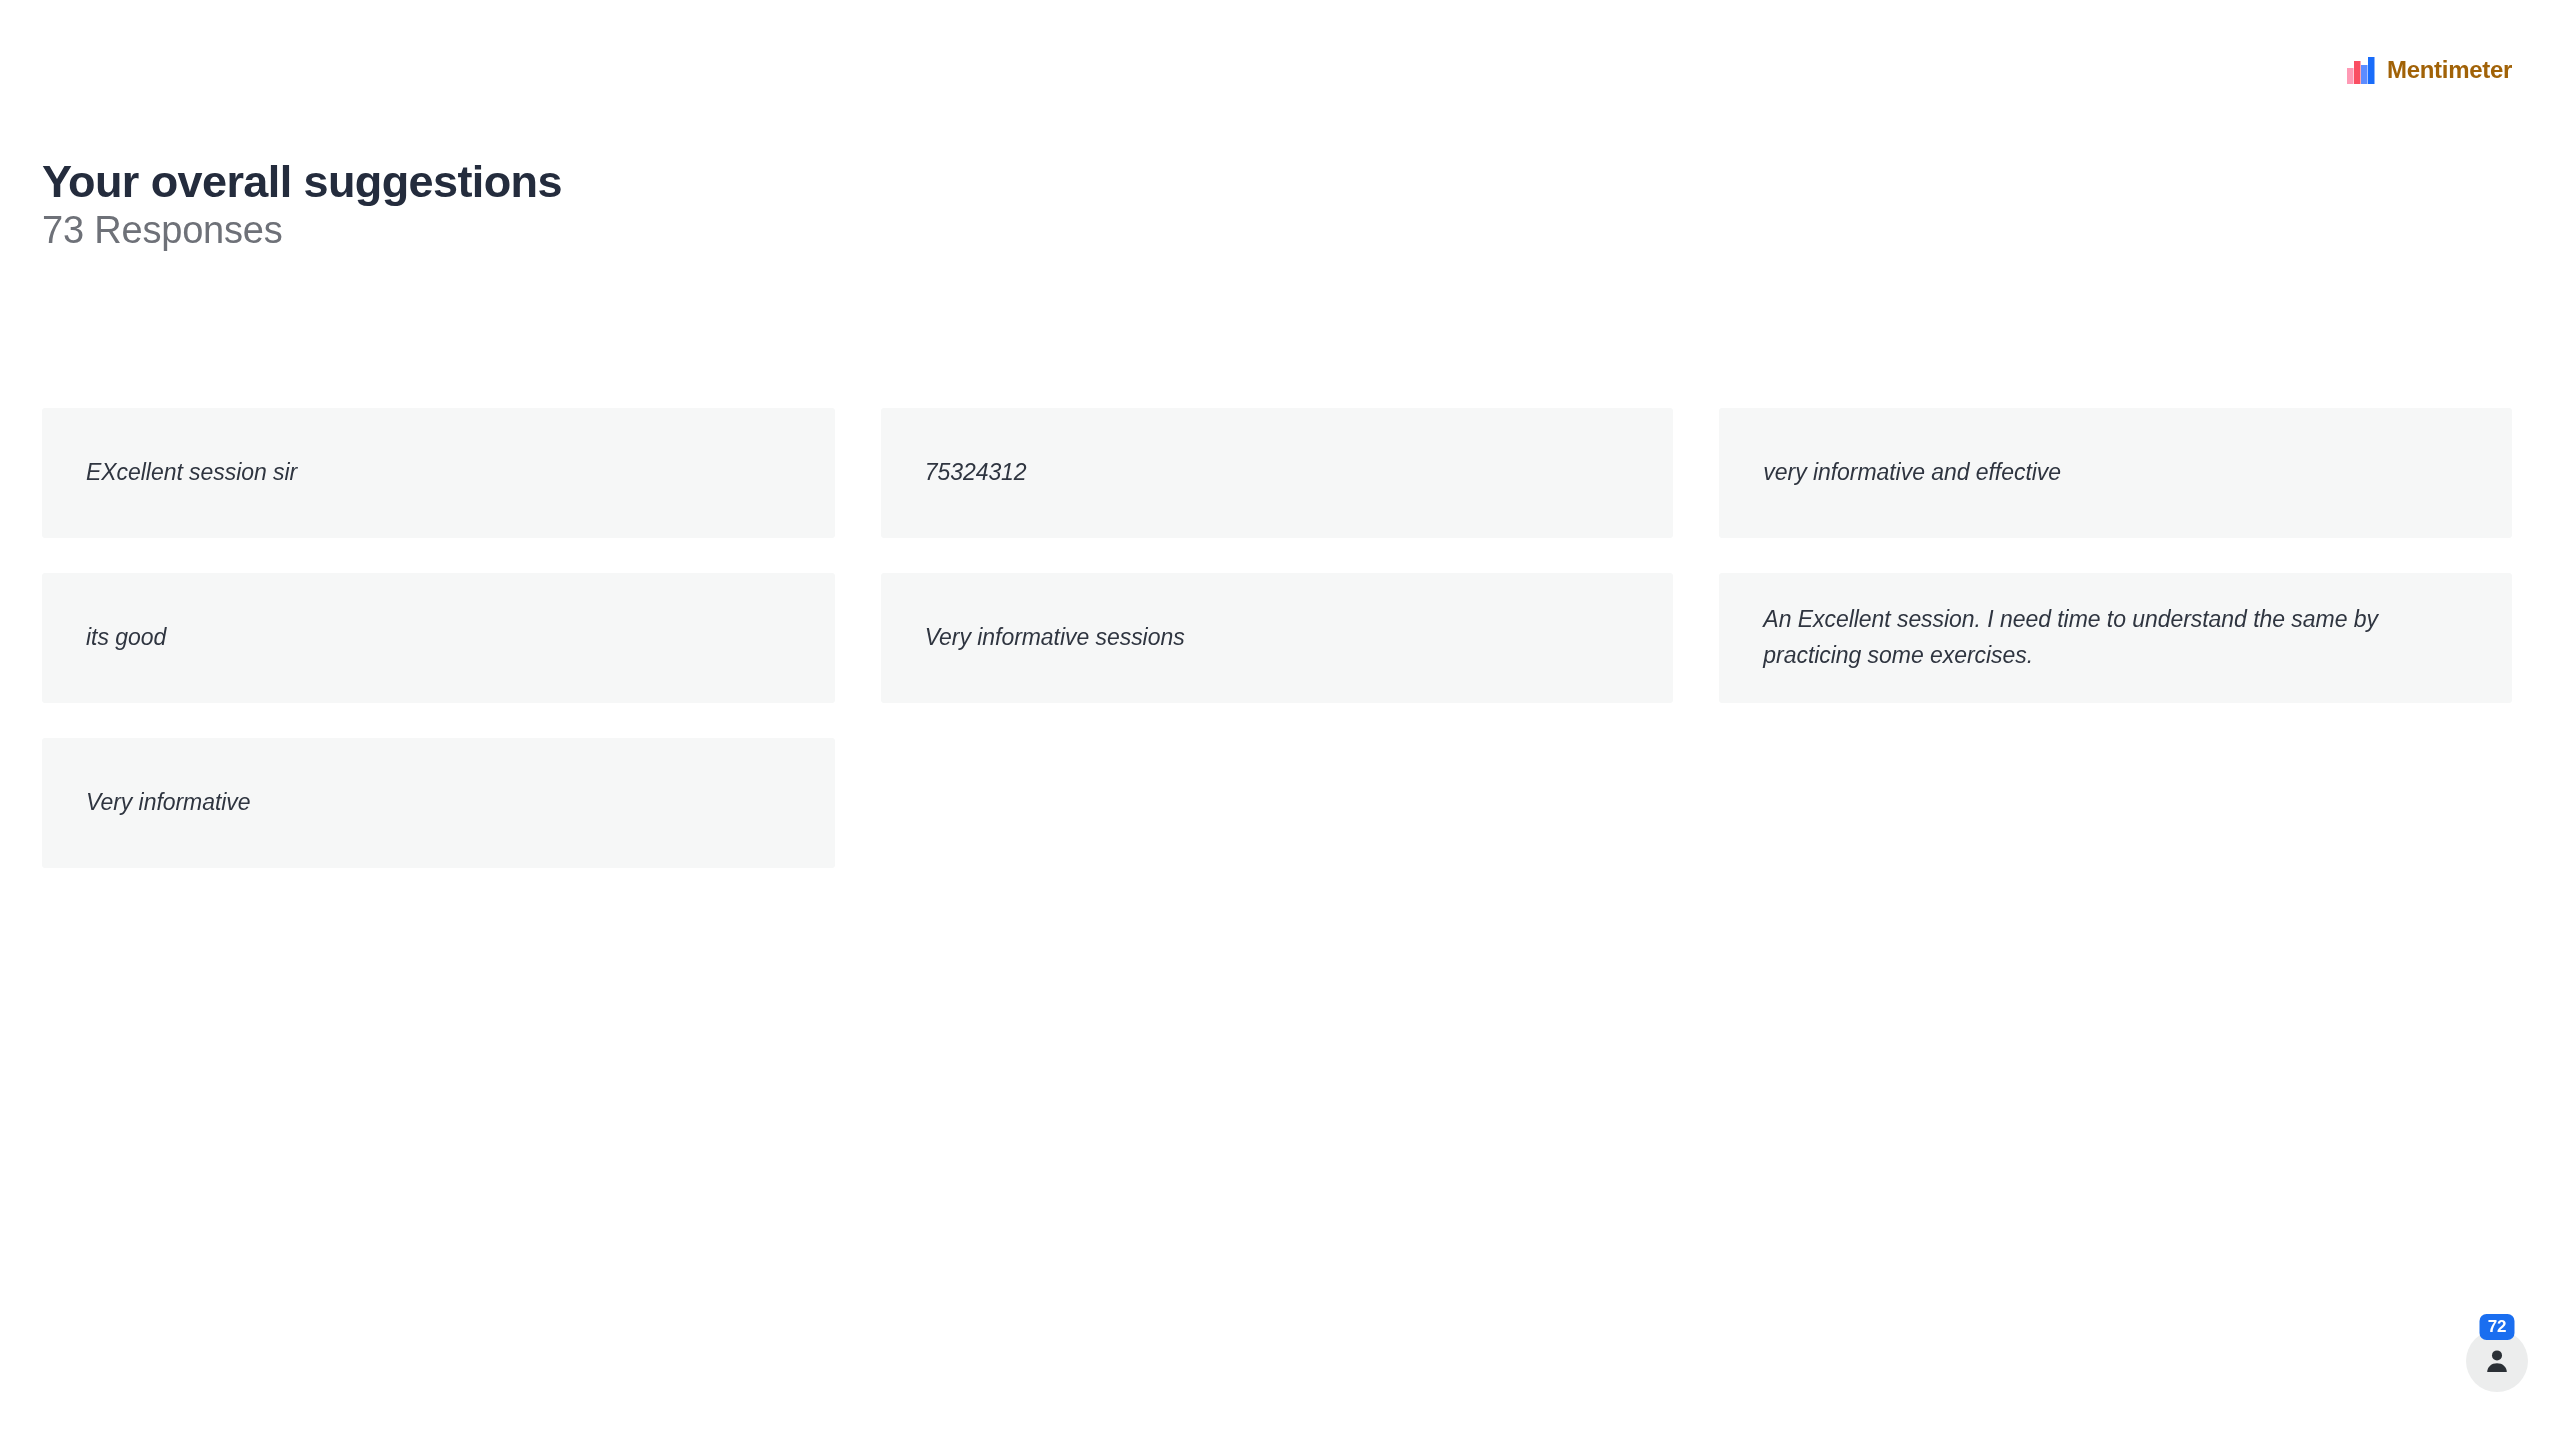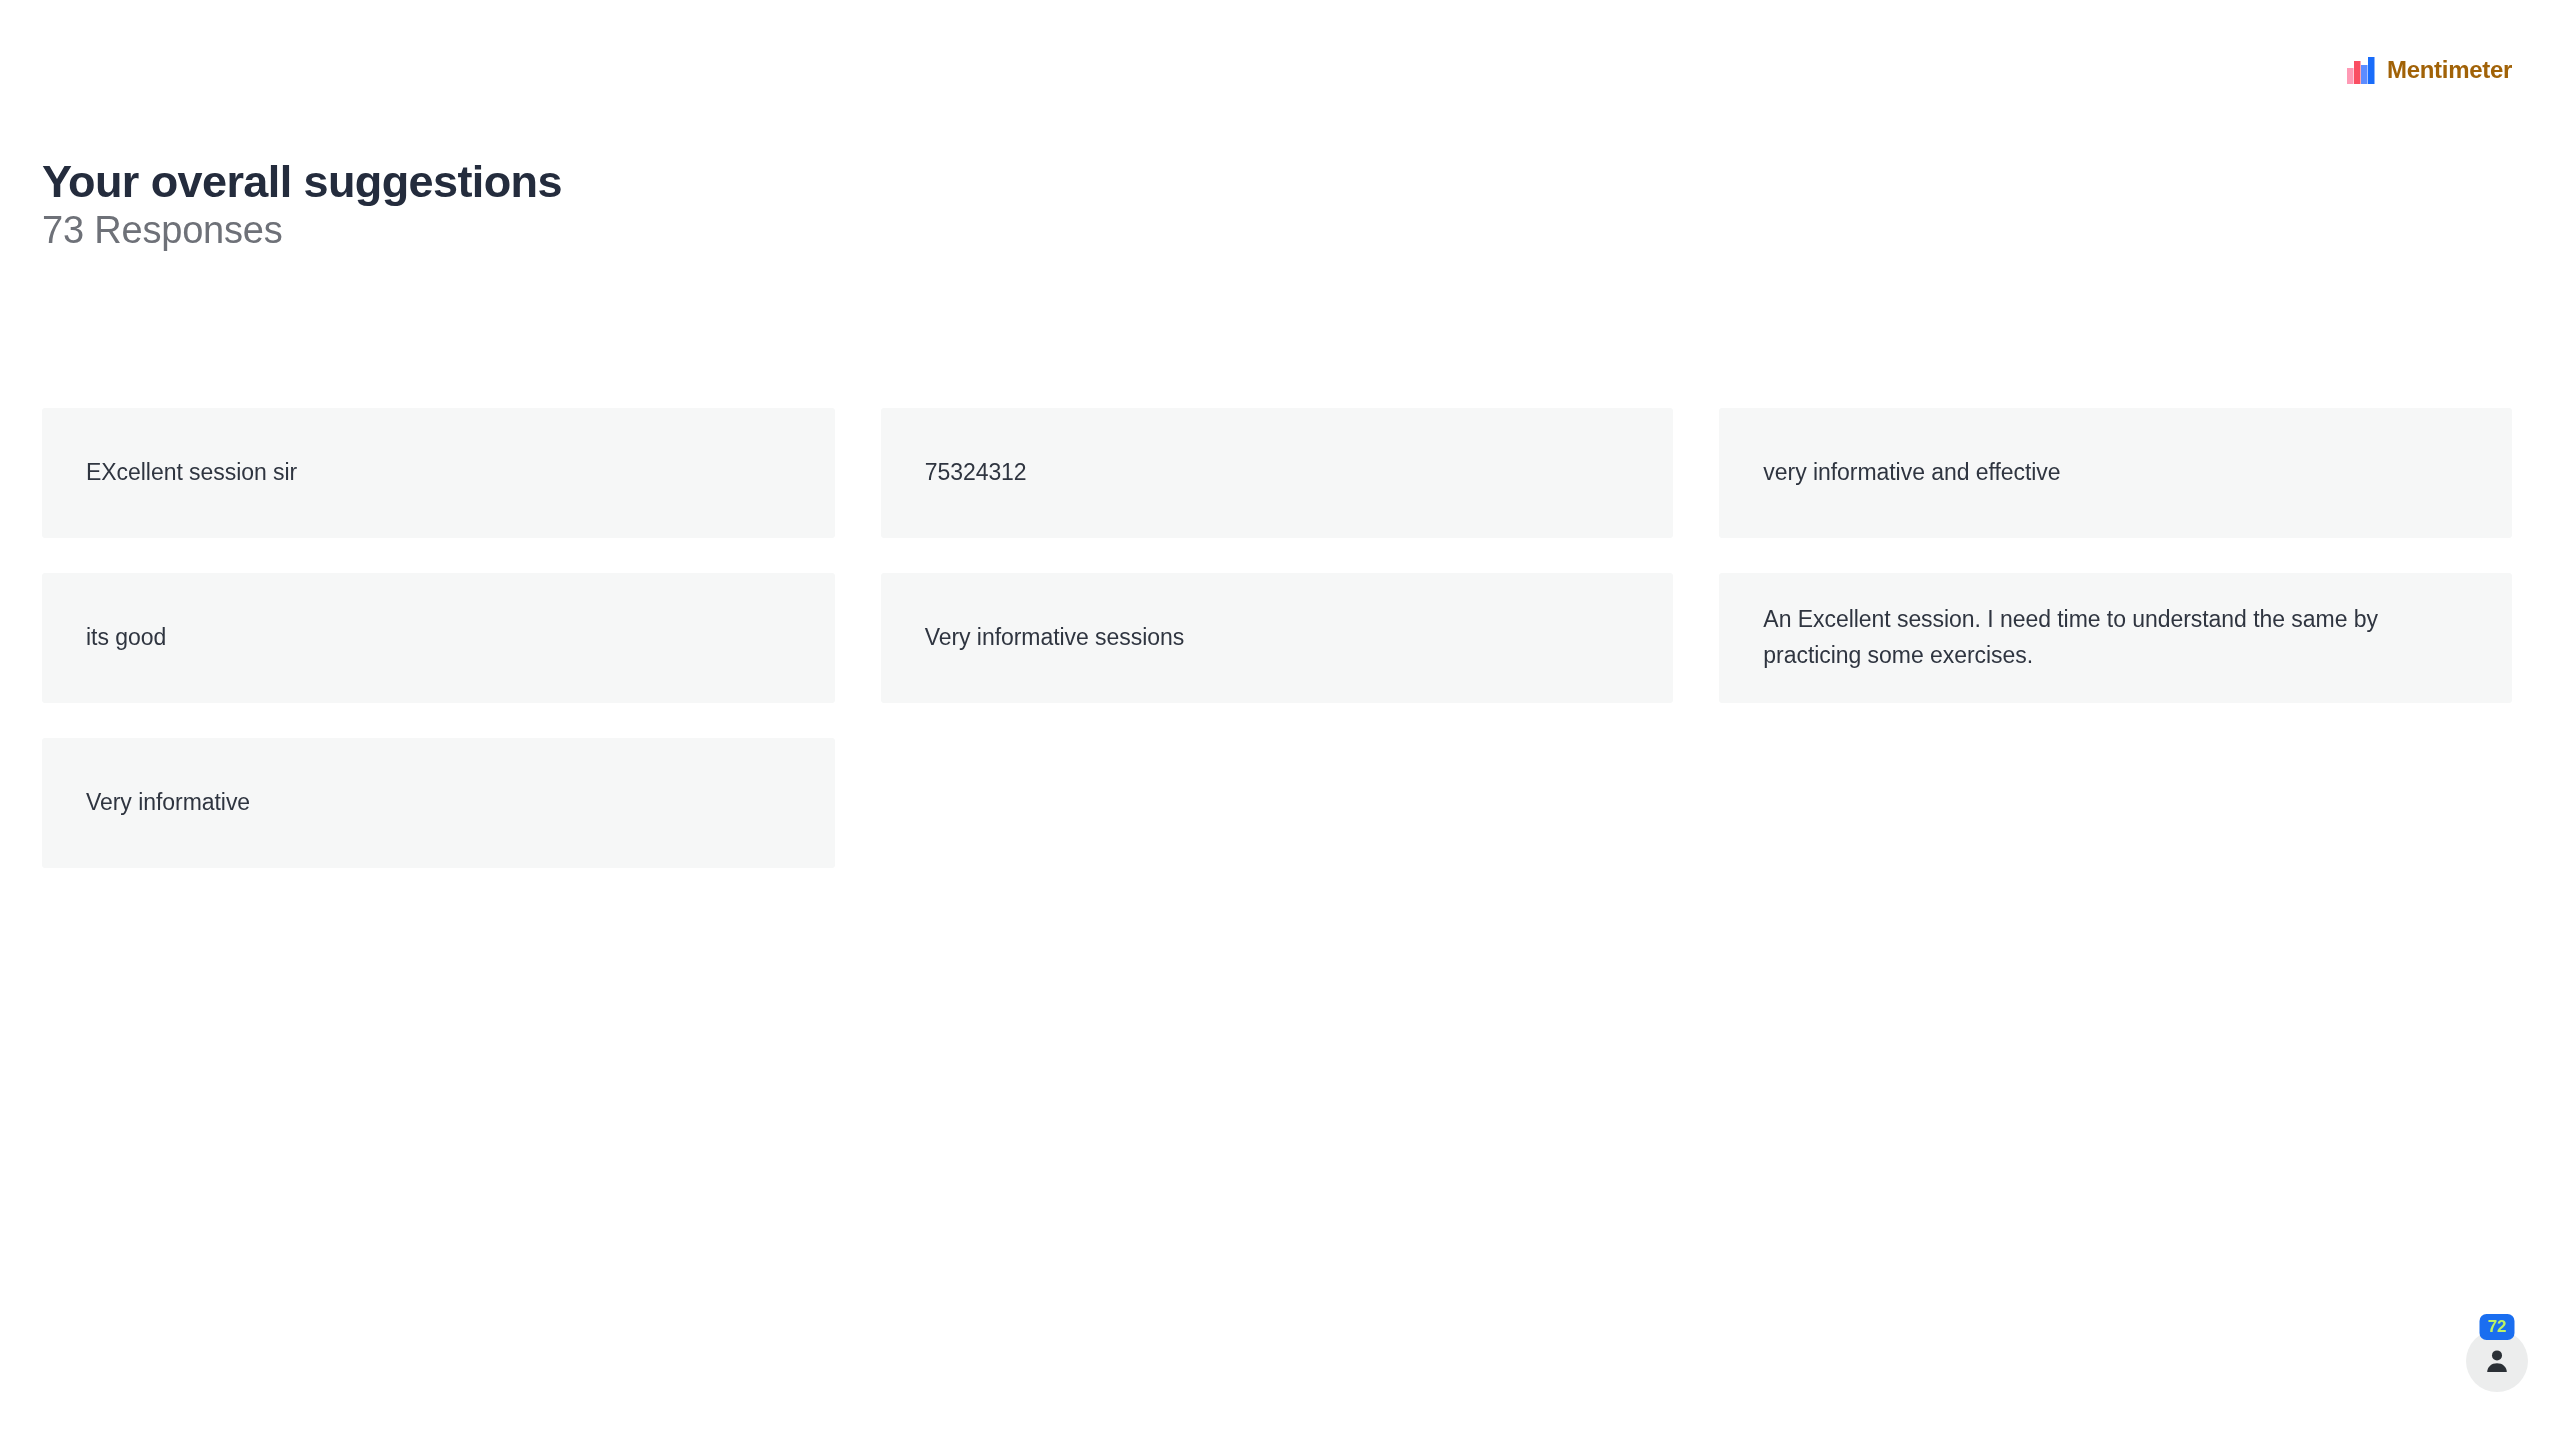--- a/index.html
+++ b/index.html
@@ -91,20 +91,21 @@
     align-items: center;
     padding: 22px 44px;
   }
   .resp-text {
     font-size: 23px;
     font-weight: 400;
     line-height: 1.55;
     color: #2f3540;
     letter-spacing: -0.05px;
     word-wrap: break-word;
+    font-style: italic;
   }
 
   
   .participants {
     position: absolute;
     right: 32px;
     bottom: 48px;
     width: 62px;
     height: 62px;
   }
@@ -125,21 +126,21 @@
   .participants-badge {
     position: absolute;
     top: -16px;
     left: 50%;
     transform: translateX(-50%);
     min-width: 35px;
     height: 26px;
     padding: 0 6px;
     background: #1a6ef0;
     border-radius: 7px;
-    color: #bef264;
+    color: #ffffff;
     font-size: 17px;
     font-weight: 700;
     line-height: 26px;
     text-align: center;
     letter-spacing: -0.2px;
   }
 </style>
 </head>
 <body>
 

